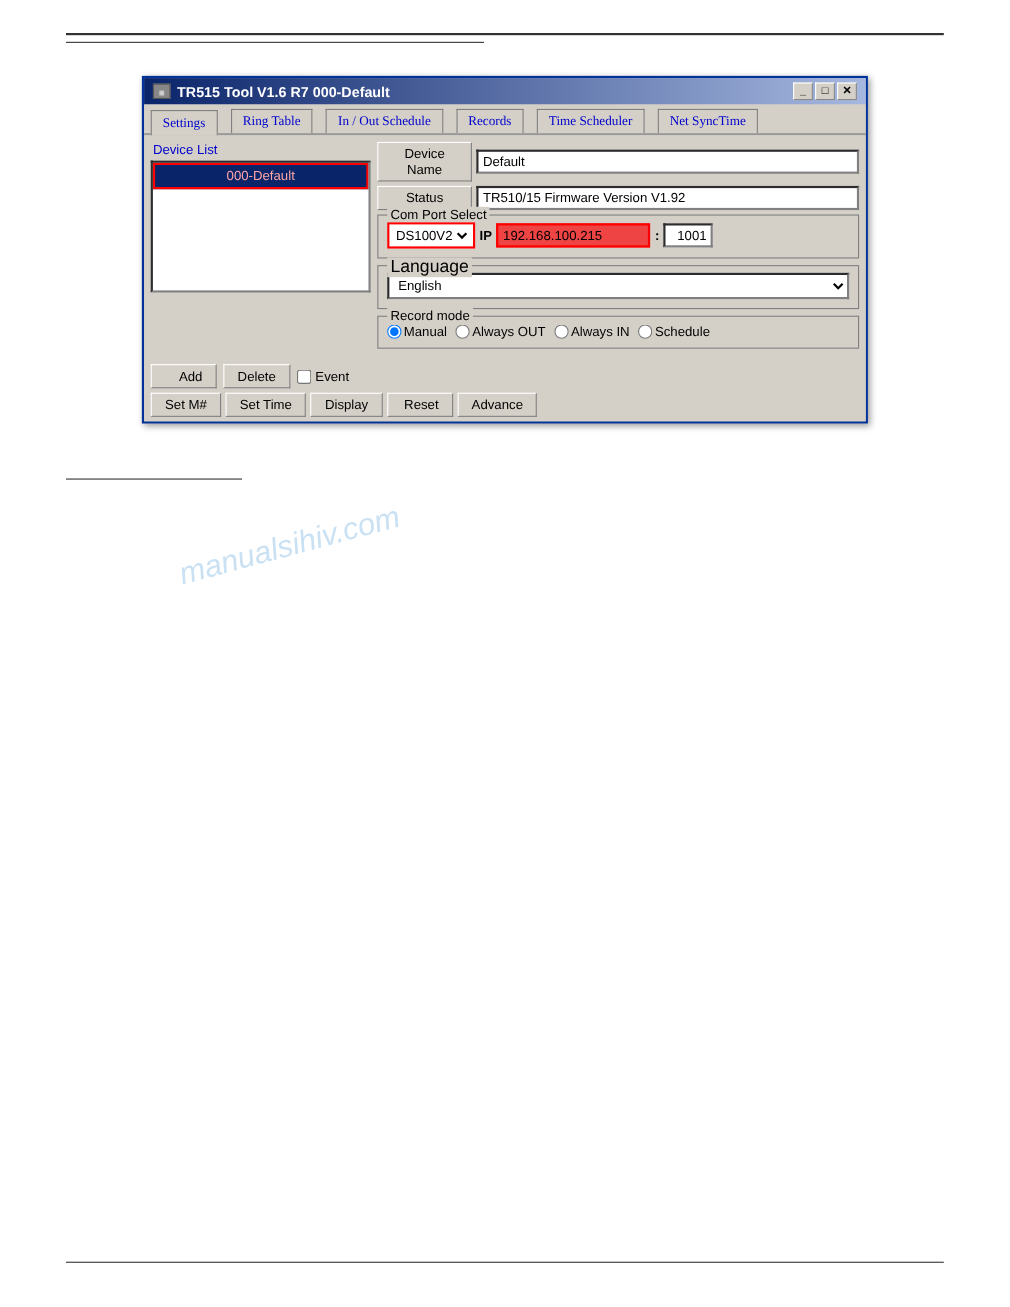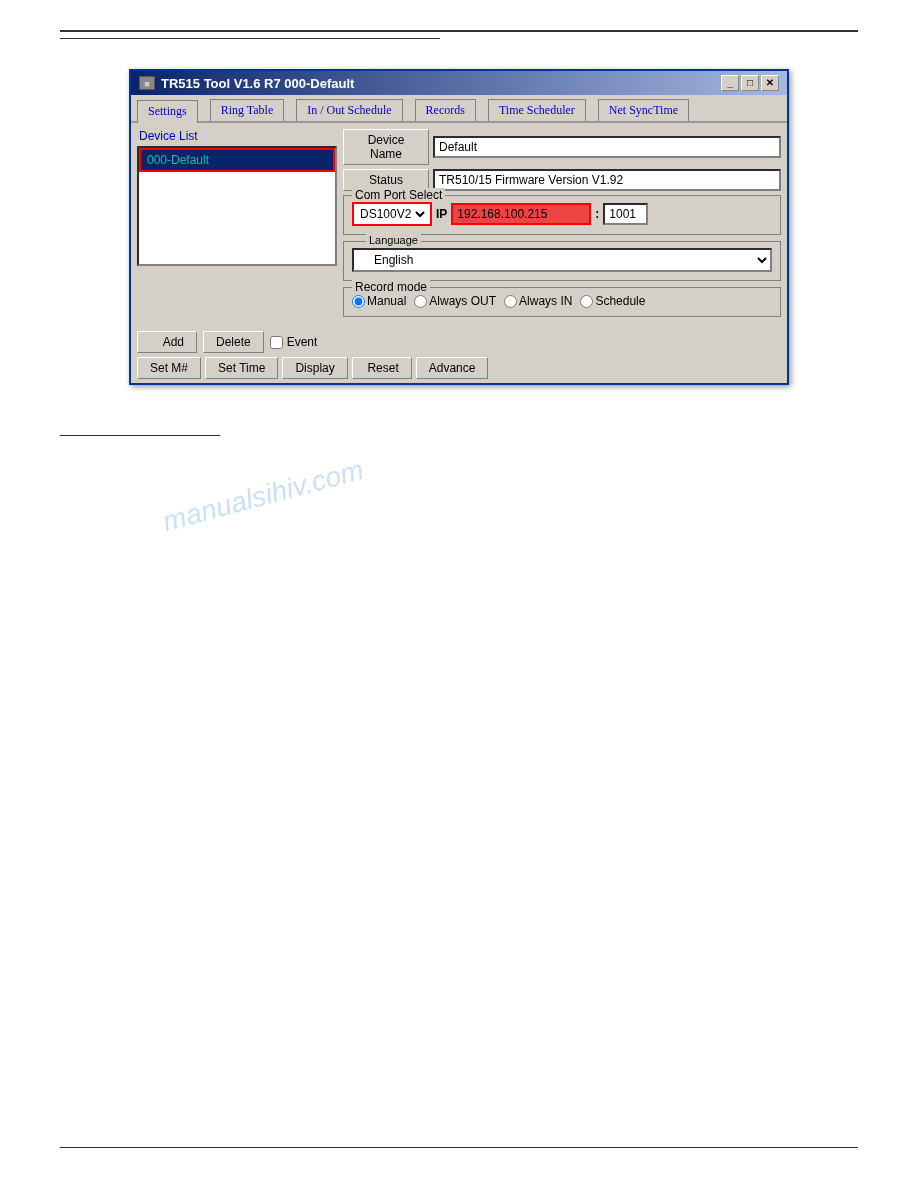--- a/index.html
+++ b/index.html
@@ -162,22 +162,23 @@
     }
 
     .device-item {
       padding: 3px 6px;
       cursor: pointer;
       font-size: 12px;
     }
 
     .device-item.selected {
       background: #0a246a;
-      color: #14b8a6;
+      color: #fca5a5;
       border: 2px solid #ff0000;
+      text-align: center;
     }
 
     
     .right-panel {
       flex: 1;
     }
 
     .field-row {
       display: flex;
       align-items: center;
@@ -262,49 +263,50 @@
       font-size: 12px;
       font-weight: bold;
     }
 
     .port-field {
       border: 2px inset #808080;
       background: white;
       padding: 2px 4px;
       font-size: 12px;
       width: 45px;
+      text-align: right;
     }
 
     
     .lang-group {
       border: 1px solid #808080;
       padding: 6px 8px 8px 8px;
       margin-bottom: 6px;
       position: relative;
     }
 
     .lang-group-title {
       position: absolute;
       top: -8px;
-      left: 22px;
+      left: 8px;
       background: #d4d0c8;
       padding: 0 3px;
-      font-size: 11px;
+      font-size: 16px;
       text-align: right;
     }
 
     .lang-select-wrapper {
       display: flex;
       align-items: center;
     }
 
     .lang-select {
       border: 2px inset #808080;
       background: white;
-      padding: 2px 16px;
+      padding: 2px 4px;
       font-size: 12px;
       width: 100%;
     }
 
     
     .record-group {
       border: 1px solid #808080;
       padding: 6px 8px 8px 8px;
       margin-bottom: 4px;
       position: relative;

